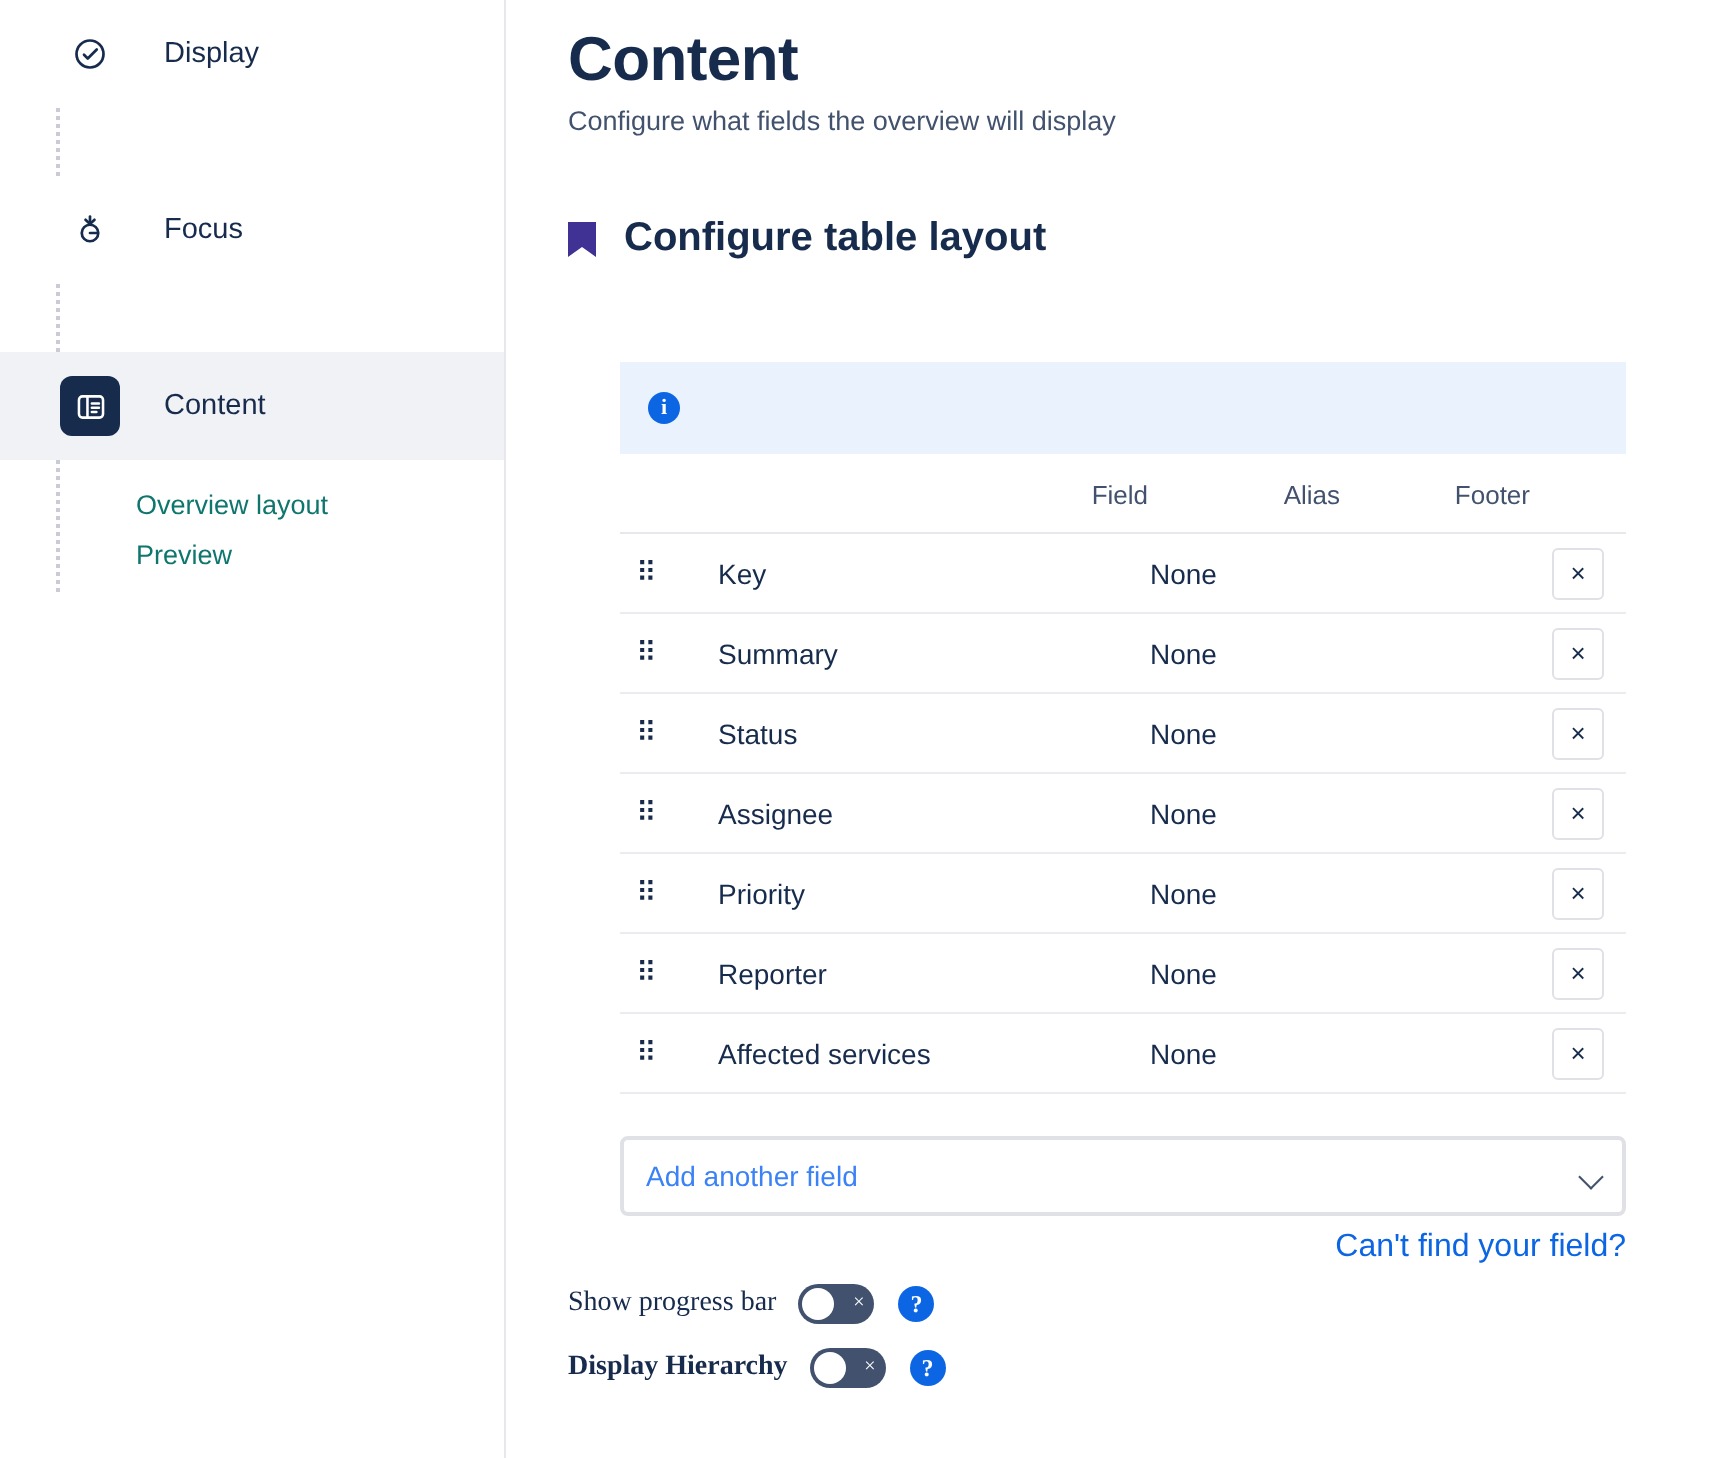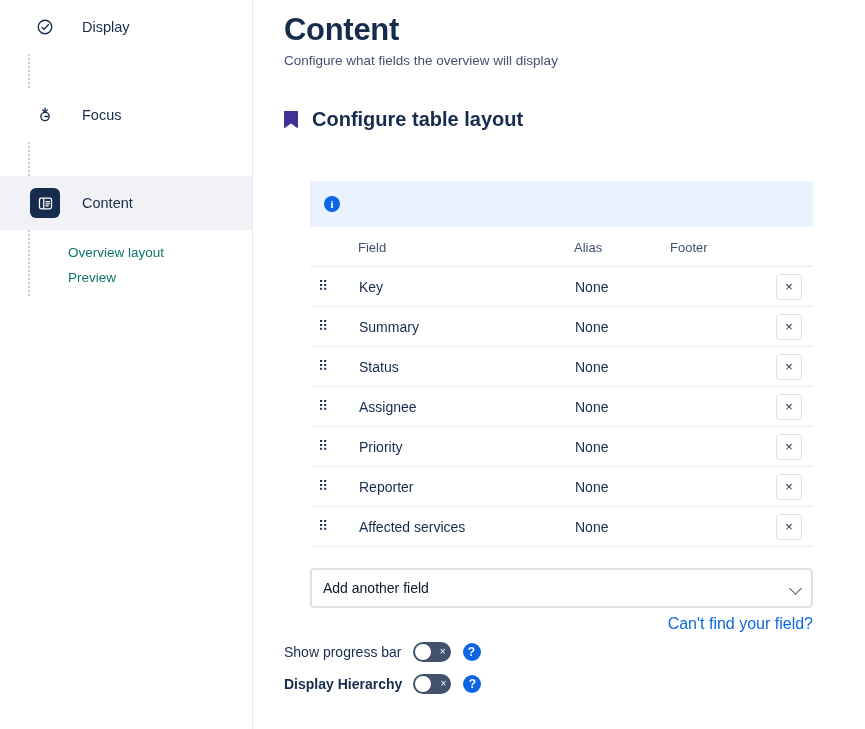--- a/index.html
+++ b/index.html
@@ -150,21 +150,21 @@
   
   table.fields {
     width: 100%;
     border-collapse: collapse;
     margin-top: 13px;
   }
   table.fields th {
     font-size: 13px;
     font-weight: normal;
     color: #42526e;
-    text-align: left;
+    text-align: right;
     padding: 0 0 11px 0;
     border-bottom: 1px solid #e6e8ec;
   }
   th.c-handle { width: 48px; }
   th.c-field  { width: 216px; }
   th.c-alias  { width: 96px; }
   th.c-footer { width: 95px; }
   th.c-action { width: 48px; }
 
   table.fields td {
@@ -207,21 +207,21 @@
     position: relative;
   }
   #add-field-select {
     width: 100%;
     height: 40px;
     border: 2px solid #dfe1e6;
     border-radius: 4px;
     background: #ffffff;
     padding: 0 34px 0 11px;
     font-size: 14px;
-    color: #0f172a;
+    color: #3b82f6;
     appearance: none;
     -webkit-appearance: none;
     font-family: "Liberation Sans", sans-serif;
   }
   .chevron {
     position: absolute;
     right: 13px; top: 16px;
     width: 9px; height: 9px;
     border-right: 1.6px solid #42526e;
     border-bottom: 1.6px solid #42526e;
@@ -238,20 +238,21 @@
     text-decoration: none;
     cursor: pointer;
   }
 
   
   #toggles {
     position: absolute;
     left: 31px;
     top: 636px;
     width: 540px;
+    font-family: Liberation Serif, serif;
   }
   .toggle-row {
     display: flex;
     align-items: center;
     height: 32px;
   }
   .toggle-label {
     font-size: 14px;
     color: #172b4d;
     margin-right: 11px;

